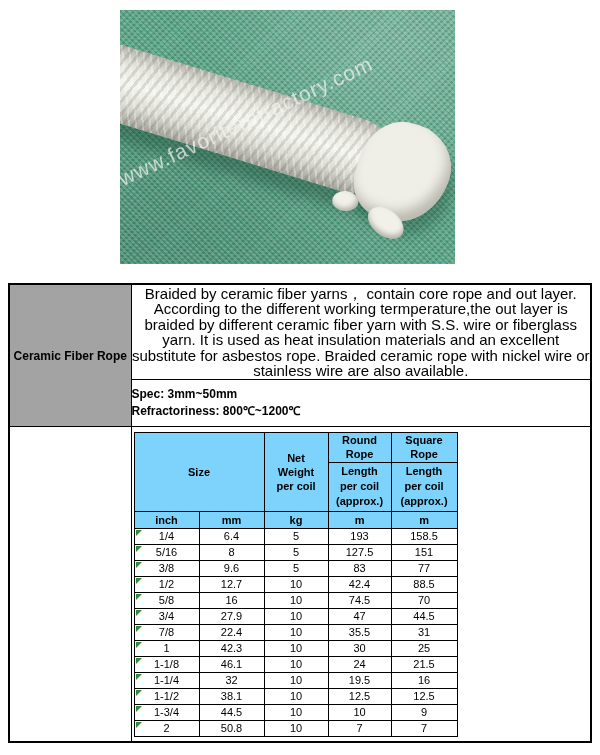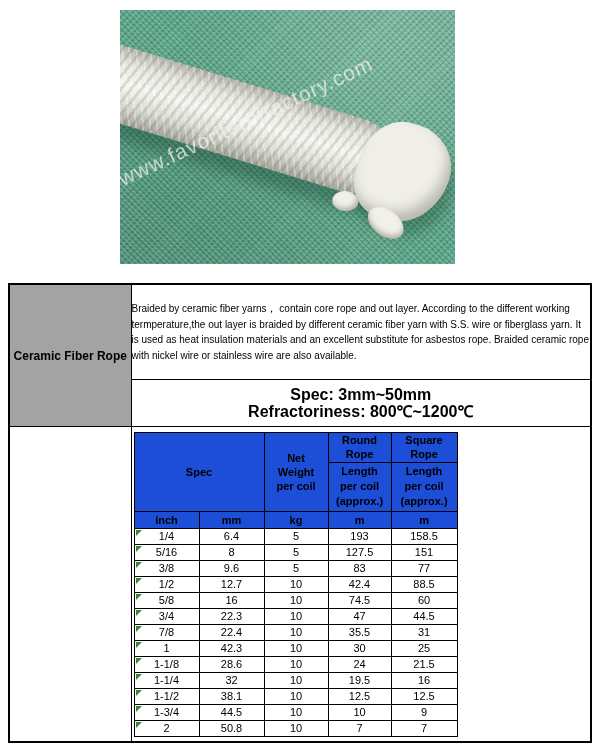--- a/index.html
+++ b/index.html
@@ -55,33 +55,33 @@
 
   
   table{border-collapse:collapse;table-layout:fixed;}
   .outer{position:absolute;left:8px;top:283px;width:584px;border:2px solid #000;}
   .outer td{border:1px solid #000;padding:0;vertical-align:middle;}
   .cell-title{
     width:122px;background:#a3a3a3;font-weight:bold;font-size:12px;
     text-align:center;line-height:16px;padding:0 14px;
   }
   .cell-desc{
-    height:94px;font-size:10px;line-height:15.5px;text-align:left;
+    height:94px;font-size:15px;line-height:15.5px;text-align:center;
     padding:4px 7px;
   }
   .cell-spec{
-    height:46px;font-weight:bold;font-size:16px;line-height:17px;text-align:center;
+    height:46px;font-weight:bold;font-size:12px;line-height:17px;
   }
   .cell-empty{background:#fff;}
   .cell-table-area{height:314px;vertical-align:top;padding:0;background:#fff;}
 
   
   .sizes{margin-left:2px;width:323px;}
   .sizes td{border:1px solid #000;font-size:11px;text-align:center;vertical-align:middle;padding:0;}
-  .sizes .gray{background:#1d4ed8;font-weight:bold;}
+  .sizes .gray{background:#7dd3fc;font-weight:bold;}
   .sizes .pre{white-space:pre-line;line-height:14px;}
   .sizes .hr1 td{height:29px;}
   .sizes .hr2 td{height:48px;line-height:15px;}
   .sizes .hu td{height:16px;margin-top:28px;}
   .sizes .dr td{height:15px;}
   .sizes td.inch{position:relative;}
   .tri{
     position:absolute;left:1px;top:1px;width:0;height:0;
     border-top:6px solid #2e8b2e;border-right:6px solid transparent;
   }
@@ -122,21 +122,21 @@
       <table class="sizes">
         <colgroup>
           <col style="width:65px">
               <col style="width:65px">
               <col style="width:64px">
           <col style="width:63px">
               <col style="width:66px">
         </colgroup>
         <tbody>
               <tr class="hr1">
-          <td class="gray" colspan="2" rowspan="2">Spec</td>
+          <td class="gray" colspan="2" rowspan="2">Size</td>
           <td class="gray pre" rowspan="2">Net
 Weight
 per coil</td>
           <td class="gray pre">Round
 Rope</td>
           <td class="gray pre">Square
 Rope</td>
         </tr>
         <tr class="hr2">
           <td class="gray pre">Length
@@ -181,46 +181,46 @@
                 <td>12.7</td>
                 <td>10</td>
                 <td>42.4</td>
                 <td>88.5</td>
               </tr>
               <tr class="dr">
                 <td class="inch"><span class="tri"></span>5/8</td>
                 <td>16</td>
                 <td>10</td>
                 <td>74.5</td>
-                <td>60</td>
+                <td>70</td>
               </tr>
               <tr class="dr">
                 <td class="inch"><span class="tri"></span>3/4</td>
-                <td>22.3</td>
+                <td>27.9</td>
                 <td>10</td>
                 <td>47</td>
                 <td>44.5</td>
               </tr>
               <tr class="dr">
                 <td class="inch"><span class="tri"></span>7/8</td>
                 <td>22.4</td>
                 <td>10</td>
                 <td>35.5</td>
                 <td>31</td>
               </tr>
               <tr class="dr">
                 <td class="inch"><span class="tri"></span>1</td>
                 <td>42.3</td>
                 <td>10</td>
                 <td>30</td>
                 <td>25</td>
               </tr>
               <tr class="dr">
                 <td class="inch"><span class="tri"></span>1-1/8</td>
-                <td>28.6</td>
+                <td>46.1</td>
                 <td>10</td>
                 <td>24</td>
                 <td>21.5</td>
               </tr>
               <tr class="dr">
                 <td class="inch"><span class="tri"></span>1-1/4</td>
                 <td>32</td>
                 <td>10</td>
                 <td>19.5</td>
                 <td>16</td>

